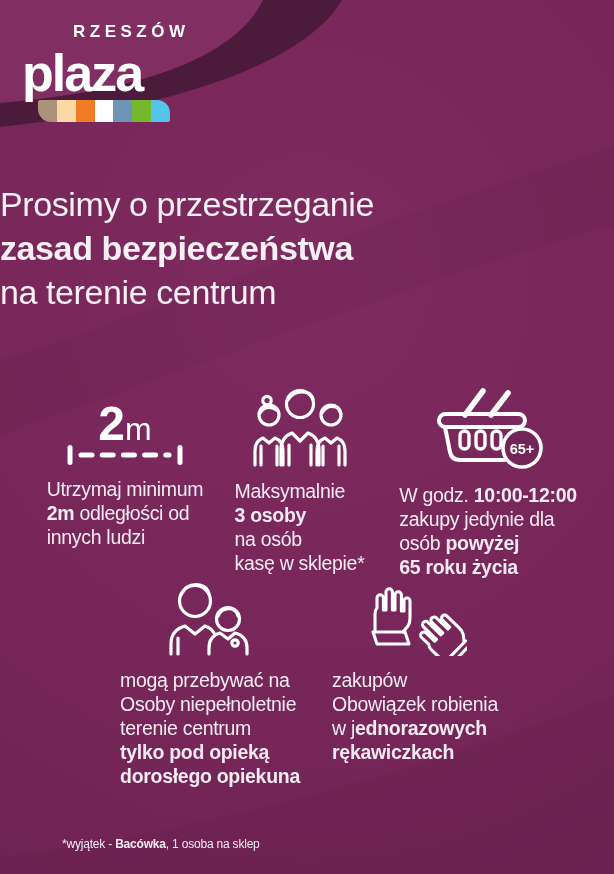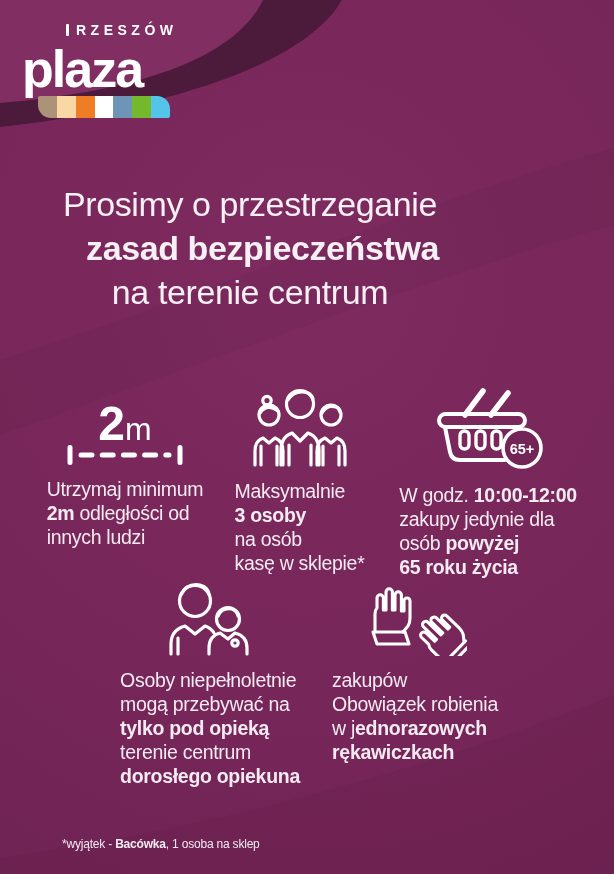--- a/index.html
+++ b/index.html
@@ -14,42 +14,42 @@
       radial-gradient(ellipse 130% 95% at 50% 32%, #7e2b60 0%, #772659 52%, #6a2152 100%);
   }
   svg{display:block;}
   .deco{position:absolute;top:0;left:0;}
 
   
   .logo{position:absolute;top:22px;left:22px;width:160px;}
   .logo-city{
     display:flex;align-items:center;
     margin-left:44px;
-    font-size:14px;font-weight:700;letter-spacing:4.5px;color:#fff;
+    font-size:17px;font-weight:700;letter-spacing:4.5px;color:#fff;
   }
   .logo-city .tick{
     display:inline-block;width:3px;height:12px;background:#fff;margin-right:7px;border-radius:1px;
   }
   .logo-name{
     font-size:52px;font-weight:700;line-height:0.9;
     letter-spacing:-2px;color:#fff;margin-top:8px;
   }
   .logo-bar{
     display:flex;width:132px;height:22px;margin:3px 0 0 16px;
     border-radius:2px 13px 2px 13px;overflow:hidden;
   }
   .logo-bar .bar-seg{flex:1;}
 
   
   .heading{
     position:absolute;top:182px;left:0;width:500px;
-    text-align:center;font-size:34px;line-height:44px;
+    font-size:34px;line-height:44px;
     letter-spacing:-0.4px;color:#f6f0f4;font-weight:400;
   }
-  .heading .h-bold{font-weight:700;margin-left:25px;}
+  .heading .h-bold{font-weight:700;}
 
   
   .col{position:absolute;display:flex;flex-direction:column;align-items:center;}
   .icon-box{display:flex;align-items:flex-end;justify-content:center;}
   .rule-text{
     margin-top:12px;
     font-size:19.5px;line-height:24px;letter-spacing:-0.3px;color:#f3ebf1;
   }
   .rule-text .line{white-space:nowrap;}
   .b{font-weight:700;}
@@ -205,24 +205,24 @@
           <path d="M16,72 V56"></path>
 
           <circle cx="66" cy="37" r="11.5"></circle>
           <path d="M56,34 Q60,25 70,27 Q75,29 76,34"></path>
           <path d="M47,72 V66 Q47,54 58,51 L66,57 L73,51 Q85,54 85,66 V72"></path>
           <circle cx="73" cy="61" r="3.2"></circle>
         </g>
       </svg>
     </div>
     <div class="rule-text">
+        <div class="line"><span>mogą przebywać na</span></div>
         <div class="line"><span>Osoby niepełnoletnie</span></div>
-        <div class="line"><span>mogą przebywać na</span></div>
+        <div class="line"><span>terenie centrum</span></div>
         <div class="line"><span class="b">tylko pod opieką</span></div>
-        <div class="line"><span>terenie centrum</span></div>
         <div class="line"><span class="b">dorosłego opiekuna</span></div>
       </div>
   </div>
 
   <div class="col" id="col-gloves">
     <div class="icon-box">
       <svg width="104" height="76" viewBox="0 0 104 76">
         <defs>
           <path id="glove-hand" d="M0,44 V26 Q0,22 2,20 L2,10 a3.2,3.2 0 0 1 6.4,0 L8.4,22 L11,22 L11,4 a3.2,3.2 0 0 1 6.4,0 L17.4,22 L20,22 L20,7 a3.2,3.2 0 0 1 6.4,0 L26.4,23 L29,23 L29,13 a3,3 0 0 1 6,0 V30 Q35,35 33,38 L28,44"></path>
         </defs>

